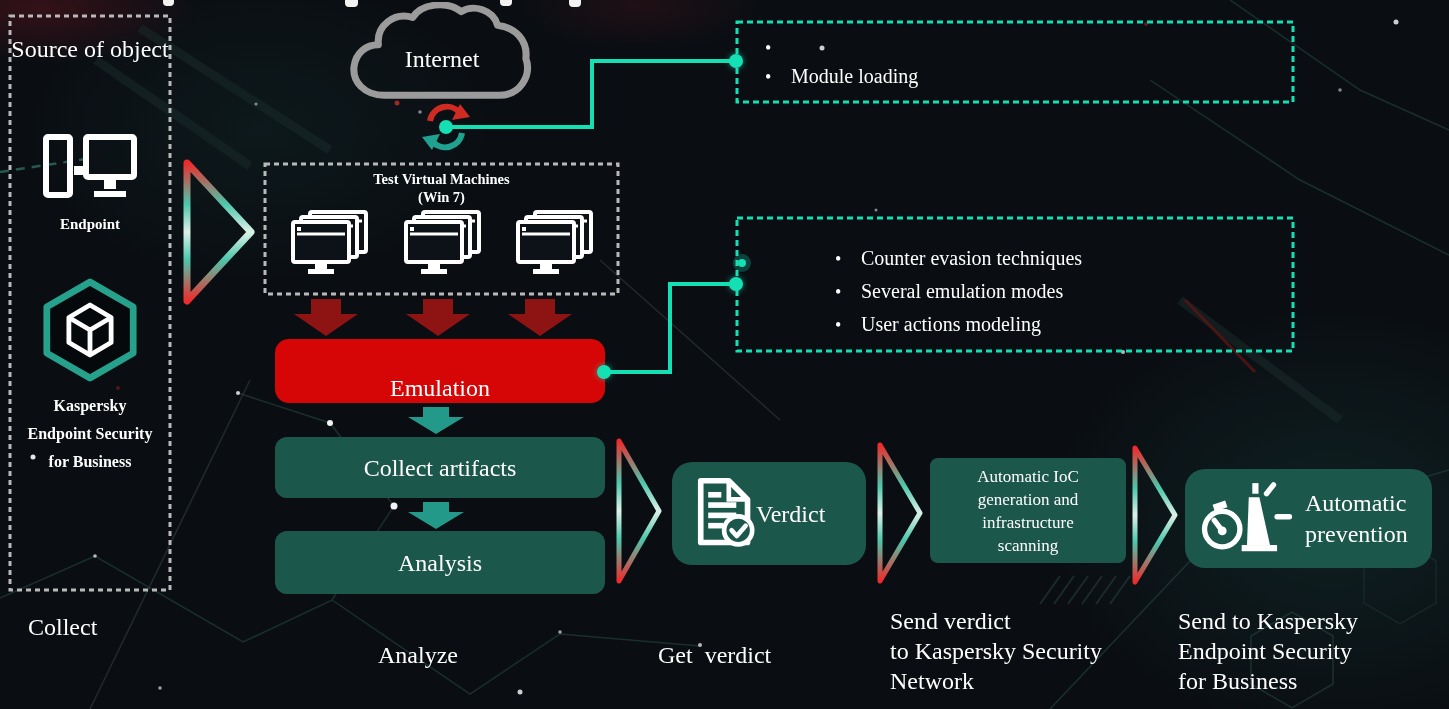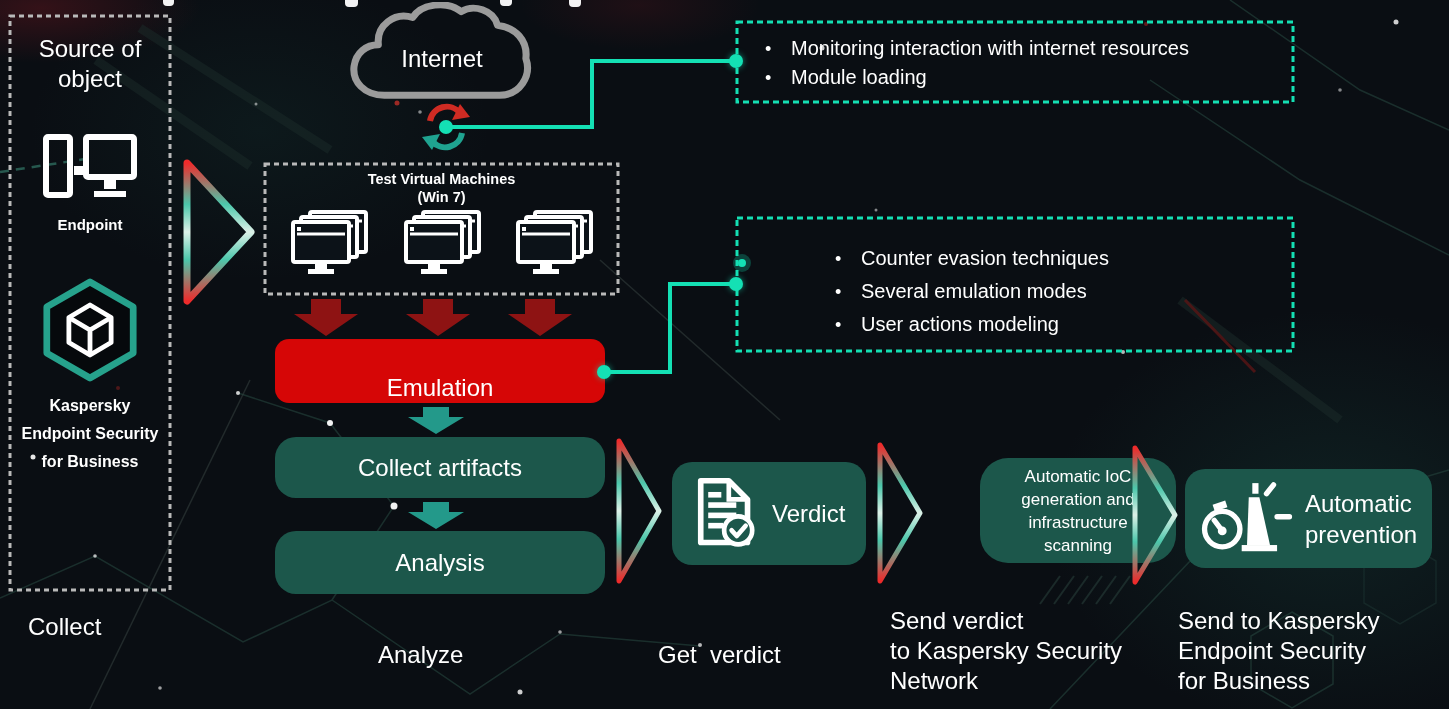--- a/index.html
+++ b/index.html
@@ -1,22 +1,22 @@
 <!DOCTYPE html>
 <html><head>
 <meta charset="utf-8">
 <style>
   html,body{margin:0;padding:0;background:#000;}
   .stage{position:relative;width:1449px;height:709px;background:#0c4a6e;overflow:hidden;
-         font-family:Liberation Sans, sans-serif;color:#fff;}
+         font-family:Liberation Serif, serif;color:#fff;}
   .abs{position:absolute;}
   .ctext{text-align:center;}
   .frag{position:absolute;top:0;background:#fff;border-radius:0 0 4px 4px;opacity:.95;}
   
-  .tealbox{position:absolute;background:#1c574b;border-radius:21px;display:flex;
+  .tealbox{position:absolute;background:#1c574b;border-radius:12px;display:flex;
            align-items:center;justify-content:center;}
   .redbox{position:absolute;background:#d60606;border-radius:14px;display:flex;
           align-items:flex-end;justify-content:center;}
   .lbl24{font-size:24px;line-height:30px;}
   .bold{font-weight:bold;}
   
   .cline{position:absolute;background:#14e0b4;}
   .cdot{position:absolute;width:14px;height:14px;border-radius:50%;background:#14e0b4;
         box-shadow:0 0 6px rgba(20,224,180,.6);}
   
@@ -163,21 +163,20 @@
   <div class="cline" style="left:590px;top:59px;width:147px;height:4px"></div>
   <div class="cdot" style="left:729px;top:54px"></div>
 
   <div class="abs" style="left:735px;top:20px;width:560px;height:84px">
     <svg class="abs" style="left:0;top:0" width="560" height="84">
       <rect x="2" y="2" width="556" height="80" fill="none" stroke="#14e0b4" stroke-width="3" stroke-dasharray="6 4"></rect>
     </svg>
     <div class="callout-content" style="padding:14px 0 0 30px;font-size:20px;line-height:28px">
       <div class="bullet-line">
           <span class="b">•</span>
-          <span>Monitoring interaction with internet resources</span>
         </div>
       <div class="bullet-line">
           <span class="b">•</span>
           <span>Module loading</span>
         </div>
     </div>
   </div>
 
   <div class="abs" style="left:263px;top:162px;width:357px;height:134px">
     <svg class="abs" style="left:0;top:0" width="357" height="134">
@@ -284,28 +283,28 @@
     <svg style="margin-left:24px" width="60" height="73" viewBox="0 0 64 78">
       <path d="M5,4 H35 L55,24 V70 H5 Z" fill="none" stroke="#fff" stroke-width="6" stroke-linejoin="round"></path>
       <path d="M35,4 V24 H55" fill="none" stroke="#fff" stroke-width="5"></path>
       <rect x="13" y="16" width="14" height="6" fill="#fff"></rect>
       <rect x="13" y="27" width="30" height="6" fill="#fff"></rect>
       <rect x="13" y="38" width="30" height="6" fill="#fff"></rect>
       <rect x="13" y="49" width="16" height="6" fill="#fff"></rect>
       <circle cx="45" cy="57" r="15" fill="#1c574b" stroke="#fff" stroke-width="5"></circle>
       <path d="M38,57 l5.5,6 l9.5,-11" fill="none" stroke="#fff" stroke-width="5" stroke-linecap="round" stroke-linejoin="round"></path>
     </svg>
-    <span class="lbl24" style="margin-left:16px">Verdict</span>
+    <span class="lbl24" style="">Verdict</span>
   </div>
 
   <svg class="abs" style="left:877px;top:441px" width="46" height="144">
     <polygon points="3,4 43,72 3,140" fill="none" stroke="url(#chev)" stroke-width="5" stroke-linejoin="round"></polygon>
   </svg>
 
-  <div class="tealbox" style="left:980px;top:458px;width:196px;height:105px;border-radius:28px;flex-direction:column">
+  <div class="tealbox" style="left:930px;top:458px;width:196px;height:105px;border-radius:8px;flex-direction:column">
     <div class="ctext" style="font-size:17px;line-height:23px">
       <div>Automatic IoC</div>
       <div>generation and</div>
       <div>infrastructure</div>
       <div>scanning</div>
     </div>
   </div>
 
   <svg class="abs" style="left:1132px;top:444px" width="46" height="142">
     <polygon points="3,4 43,71 3,138" fill="none" stroke="url(#chev)" stroke-width="5" stroke-linejoin="round"></polygon>

